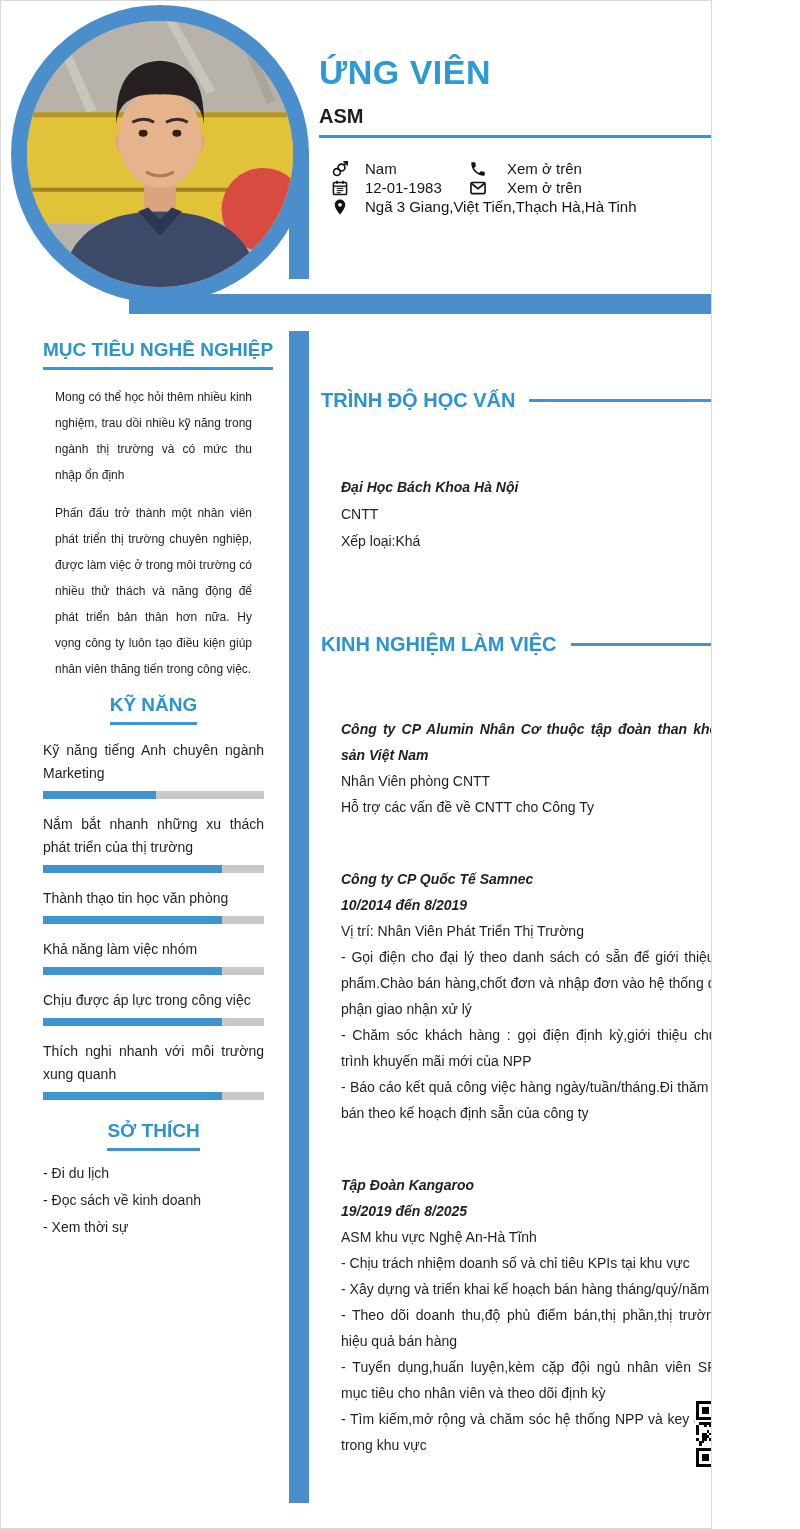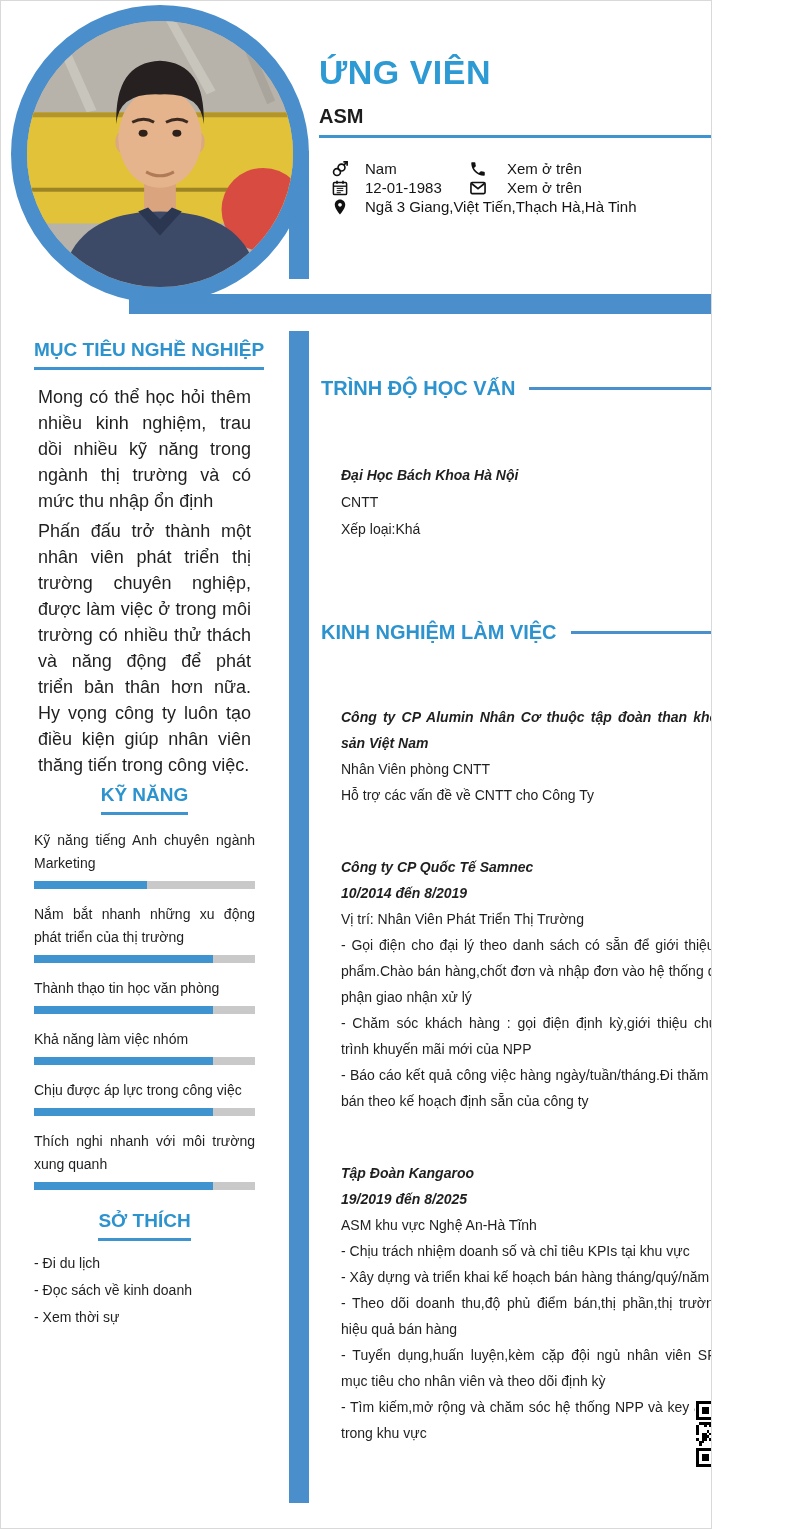--- a/index.html
+++ b/index.html
@@ -25,35 +25,35 @@
   .job-title{margin:13px 0 0;font-size:20px;font-weight:bold;color:#1d1d1d;}
   .header-rule{height:3px;background:#3d94cf;margin-top:7px;}
   .contact{
     margin:21px 0 0 12px;display:grid;grid-template-columns:34px 104px 38px 1fr;
     align-items:center;font-size:15px;color:#151515;
   }
   .cicon{width:19px;height:19px;display:flex;align-items:center;justify-content:flex-start;}
   .cicon svg{width:18px;height:18px;}
   .c-address{grid-column:2/5;}
   
-  .left-col{position:absolute;left:33px;top:338px;width:221px;z-index:2;}
+  .left-col{position:absolute;left:42px;top:338px;width:221px;z-index:2;}
   .side-heading{margin:0 0 14px;text-align:center;}
   .side-heading span{
     display:inline-block;font-size:19px;font-weight:bold;color:#2d93ce;
     padding-bottom:6px;border-bottom:3px solid #3d94cf;white-space:nowrap;
   }
-  .objective p{margin:4px;font-size:18px;line-height:26px;text-align:justify;}
+  .objective p{margin:12px;font-size:12px;line-height:26px;text-align:justify;}
   .skills{margin-top:6px;}
   .skill-label{margin:0;font-size:14px;line-height:23px;text-align:justify;}
   .skill-bar{height:8px;background:#c9c9c9;margin:6px 0 14px;}
   .skill-fill{height:8px;background:#3f93cf;}
   .hobbies{margin-top:20px;}
   .hobbies p{margin:0 0 10px;font-size:14px;line-height:17px;}
   
-  .right-col{position:absolute;left:320px;top:376px;width:462px;z-index:2;}
+  .right-col{position:absolute;left:320px;top:388px;width:462px;z-index:2;}
   .main-heading-row{display:flex;align-items:center;gap:14px;}
   .main-heading-row h3{margin:0;font-size:20px;font-weight:bold;color:#2d93ce;white-space:nowrap;}
   .rule{flex:1;height:3px;background:#4a90cc;}
   .edu-block{margin:62px 0 0 20px;font-size:14px;line-height:27px;}
   .edu-block p{margin:0;}
   .exp-heading{margin-top:78px;}
   .jobs{margin:60px 0 0 20px;width:402px;}
   .job{margin-bottom:46px;font-size:14px;line-height:26px;}
   .job p{margin:0;}
   .b{font-weight:bold;font-style:italic;}
@@ -159,21 +159,21 @@
     <section class="skills">
       <h3 class="side-heading"><span>KỸ NĂNG</span></h3>
       <div id="skills-list">
           <div class="skill">
             <p class="skill-label">Kỹ năng tiếng Anh chuyên ngành Marketing</p>
             <div class="skill-bar">
               <div class="skill-fill" style="width: 51%;"></div>
             </div>
           </div>
           <div class="skill">
-            <p class="skill-label">Nắm bắt nhanh những xu động phát triển của thị trường</p>
+            <p class="skill-label">Nắm bắt nhanh những xu thách phát triển của thị trường</p>
             <div class="skill-bar">
               <div class="skill-fill" style="width: 81%;"></div>
             </div>
           </div>
           <div class="skill">
             <p class="skill-label">Thành thạo tin học văn phòng</p>
             <div class="skill-bar">
               <div class="skill-fill" style="width: 81%;"></div>
             </div>
           </div>

